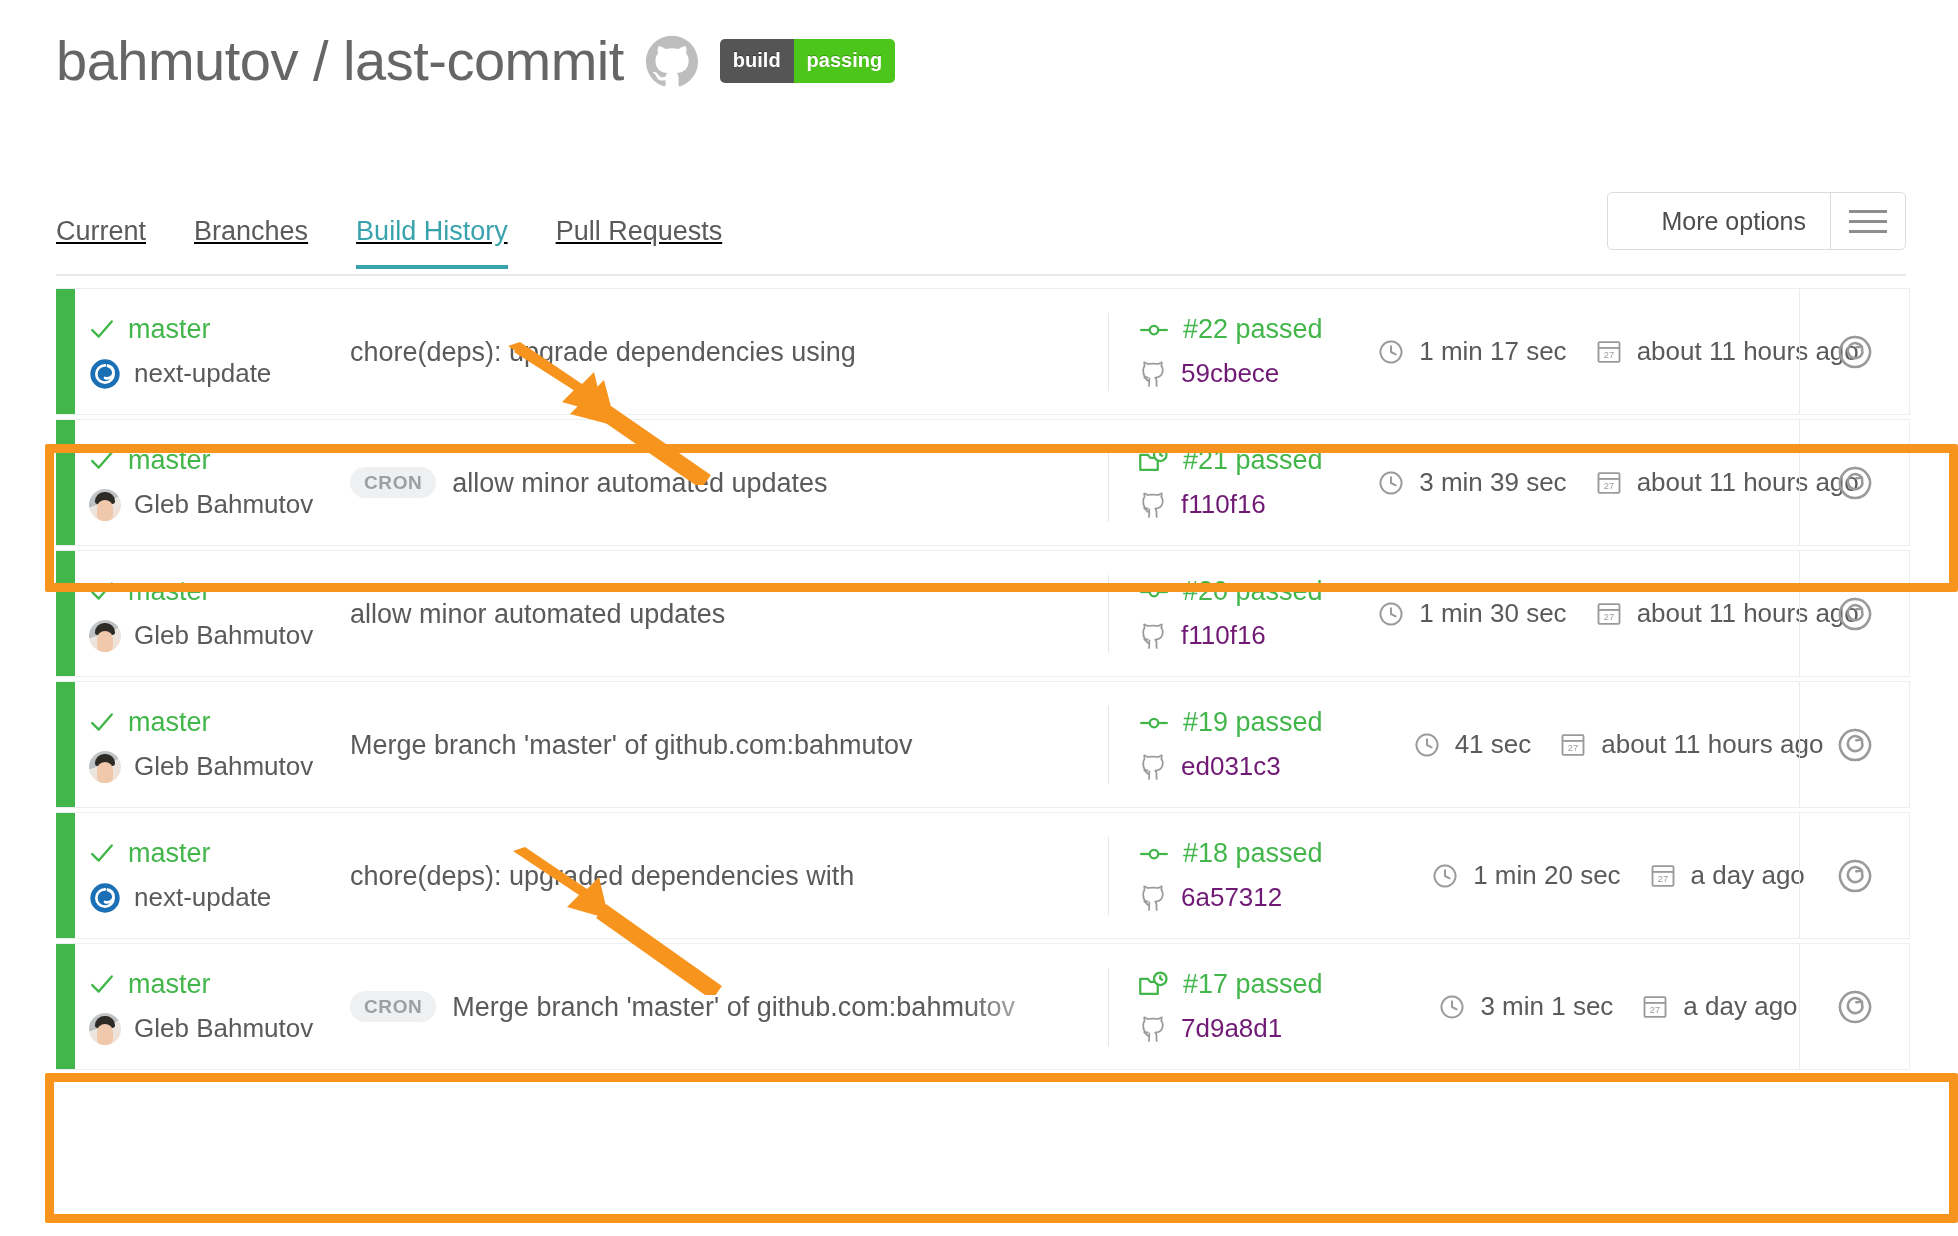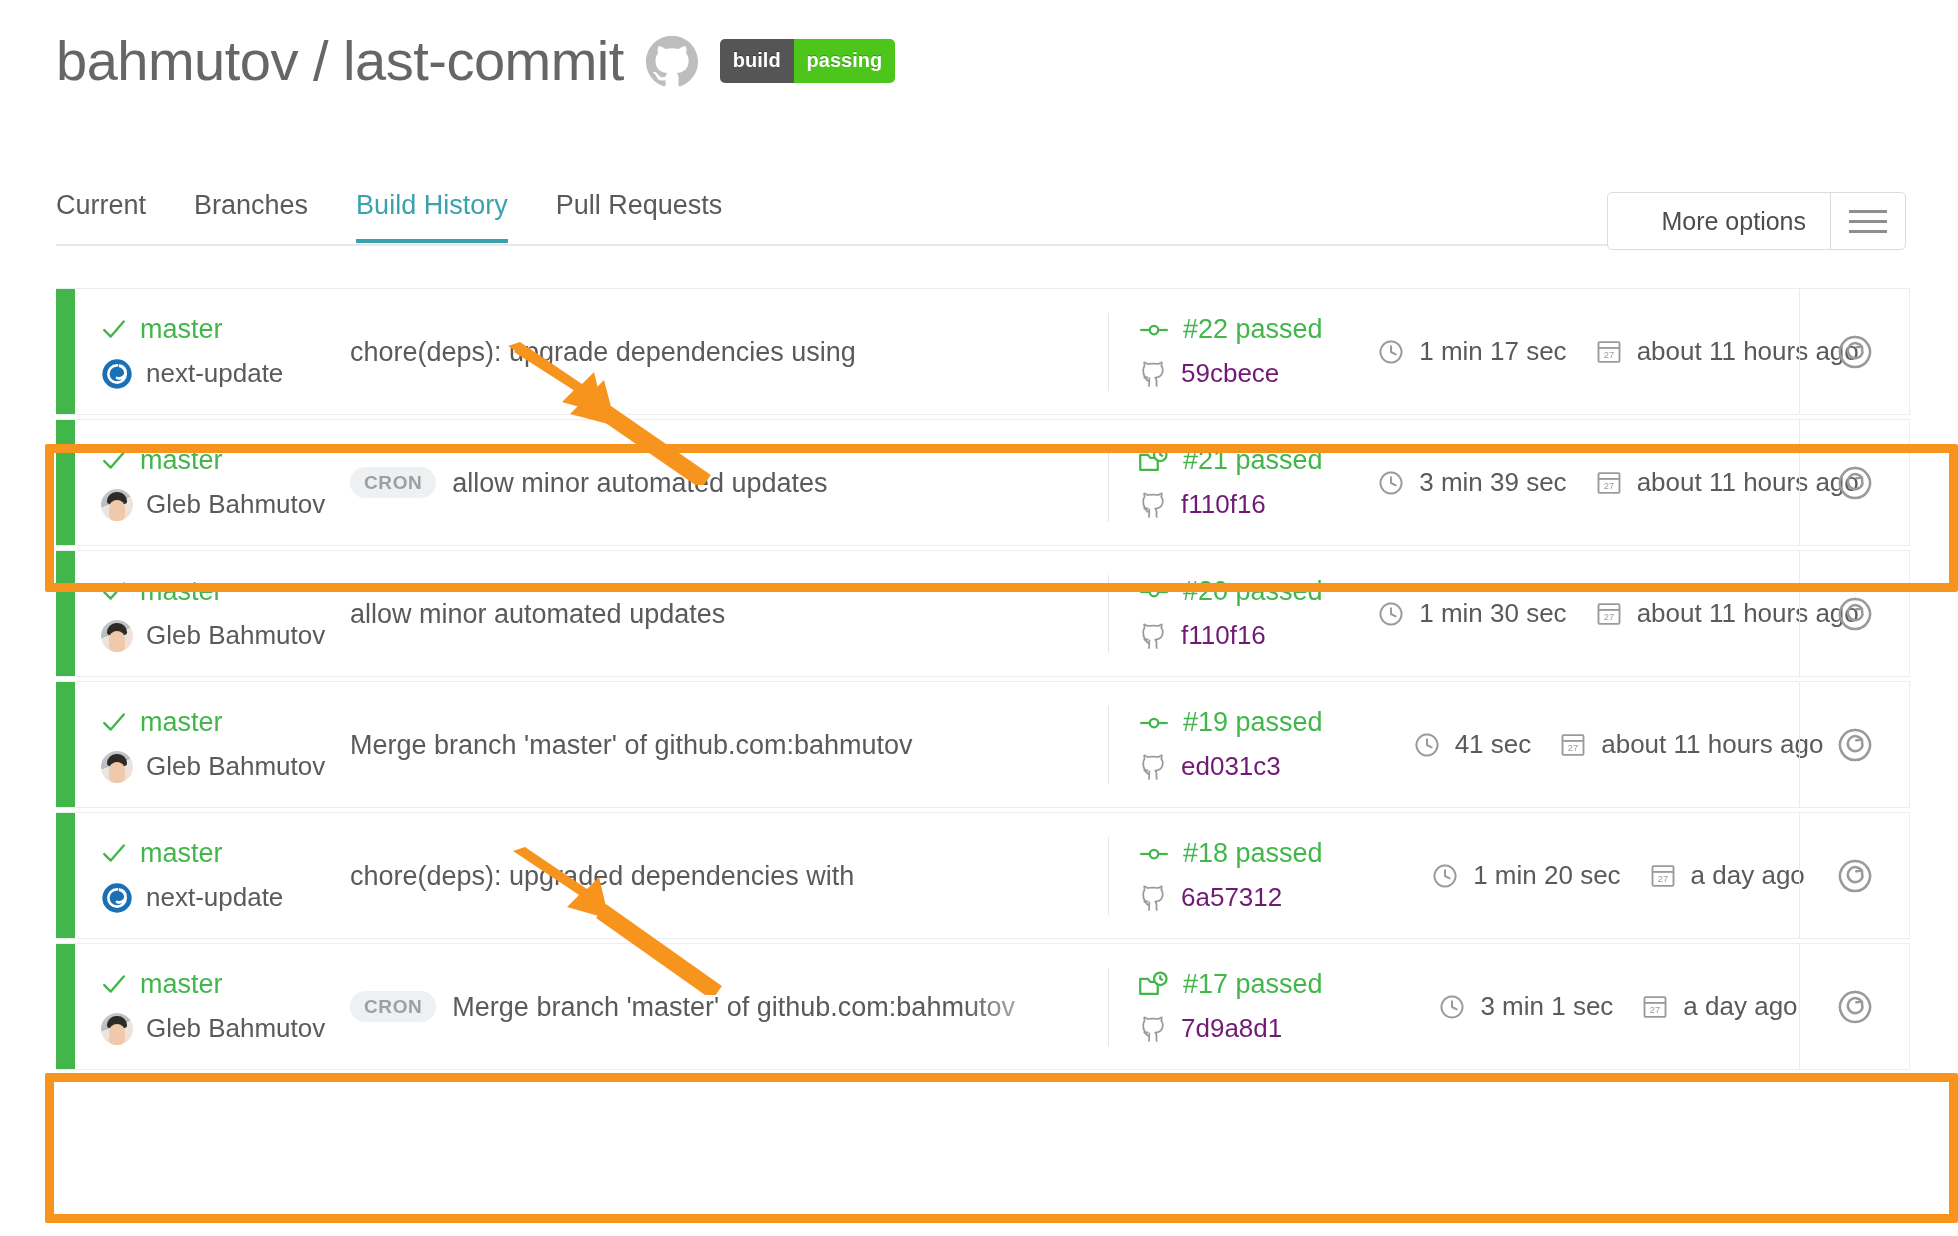--- a/index.html
+++ b/index.html
@@ -30,24 +30,24 @@
     background: #555555; padding: 0 13px; display: flex; align-items: center;
     text-shadow: 0 -1px 0 rgba(0,0,0,.35);
   }
   .build-badge .bb-right {
     background: #4cc61a; padding: 9px 13px; display: flex; align-items: center;
     text-shadow: 0 -1px 0 rgba(0,0,0,.25);
   }
 
   
   .tabs-bar {
-    position: absolute; left: 56px; top: 184px;
+    position: absolute; left: 56px; top: 214px;
     width: 1850px; height: 62px;
     border-bottom: 2px solid #e8e8e8;
-    display: flex; align-items: center;
+    display: flex; align-items: flex-start; text-decoration: underline;
   }
   .tab {
     font-size: 27px; color: #5a5a5a; padding: 0 0 18px 0;
     margin-right: 48px; cursor: pointer; white-space: nowrap;
     border-bottom: 4px solid transparent; position: relative; top: 2px;
   }
   .tab.active { color: #39a3ad; border-bottom-color: #39a3ad; }
 
   .more-options {
     position: absolute; right: 52px; top: 192px;
@@ -76,21 +76,21 @@
     border-left: none;
     display: flex; align-items: stretch;
     margin-bottom: 4px;
   }
   .row-statusbar { width: 19px; flex: 0 0 19px; background: #42b64a; }
 
   .row-body { flex: 1; display: flex; align-items: center; position: relative; min-width: 0; }
 
   
   .col-branch {
-    width: 275px; flex: 0 0 275px; padding-left: 26px;
+    width: 275px; flex: 0 0 275px; padding-left: 14px;
     display: flex; flex-direction: column; justify-content: center; gap: 13px;
   }
   .branch-line { display: flex; align-items: center; gap: 13px; }
   .check-icon { width: 26px; height: 26px; color: #42b64a; flex: 0 0 26px; }
   .branch-name { font-size: 27px; color: #42b64a; white-space: nowrap; }
   .committer-line { display: flex; align-items: center; gap: 13px; }
   .avatar {
     width: 32px; height: 32px; border-radius: 50%; flex: 0 0 32px;
     background: linear-gradient(160deg,#c9ccce 0%,#b9bdbf 42%,#e9e6e2 43%,#f4ddd0 100%);
     position: relative; overflow: hidden;

